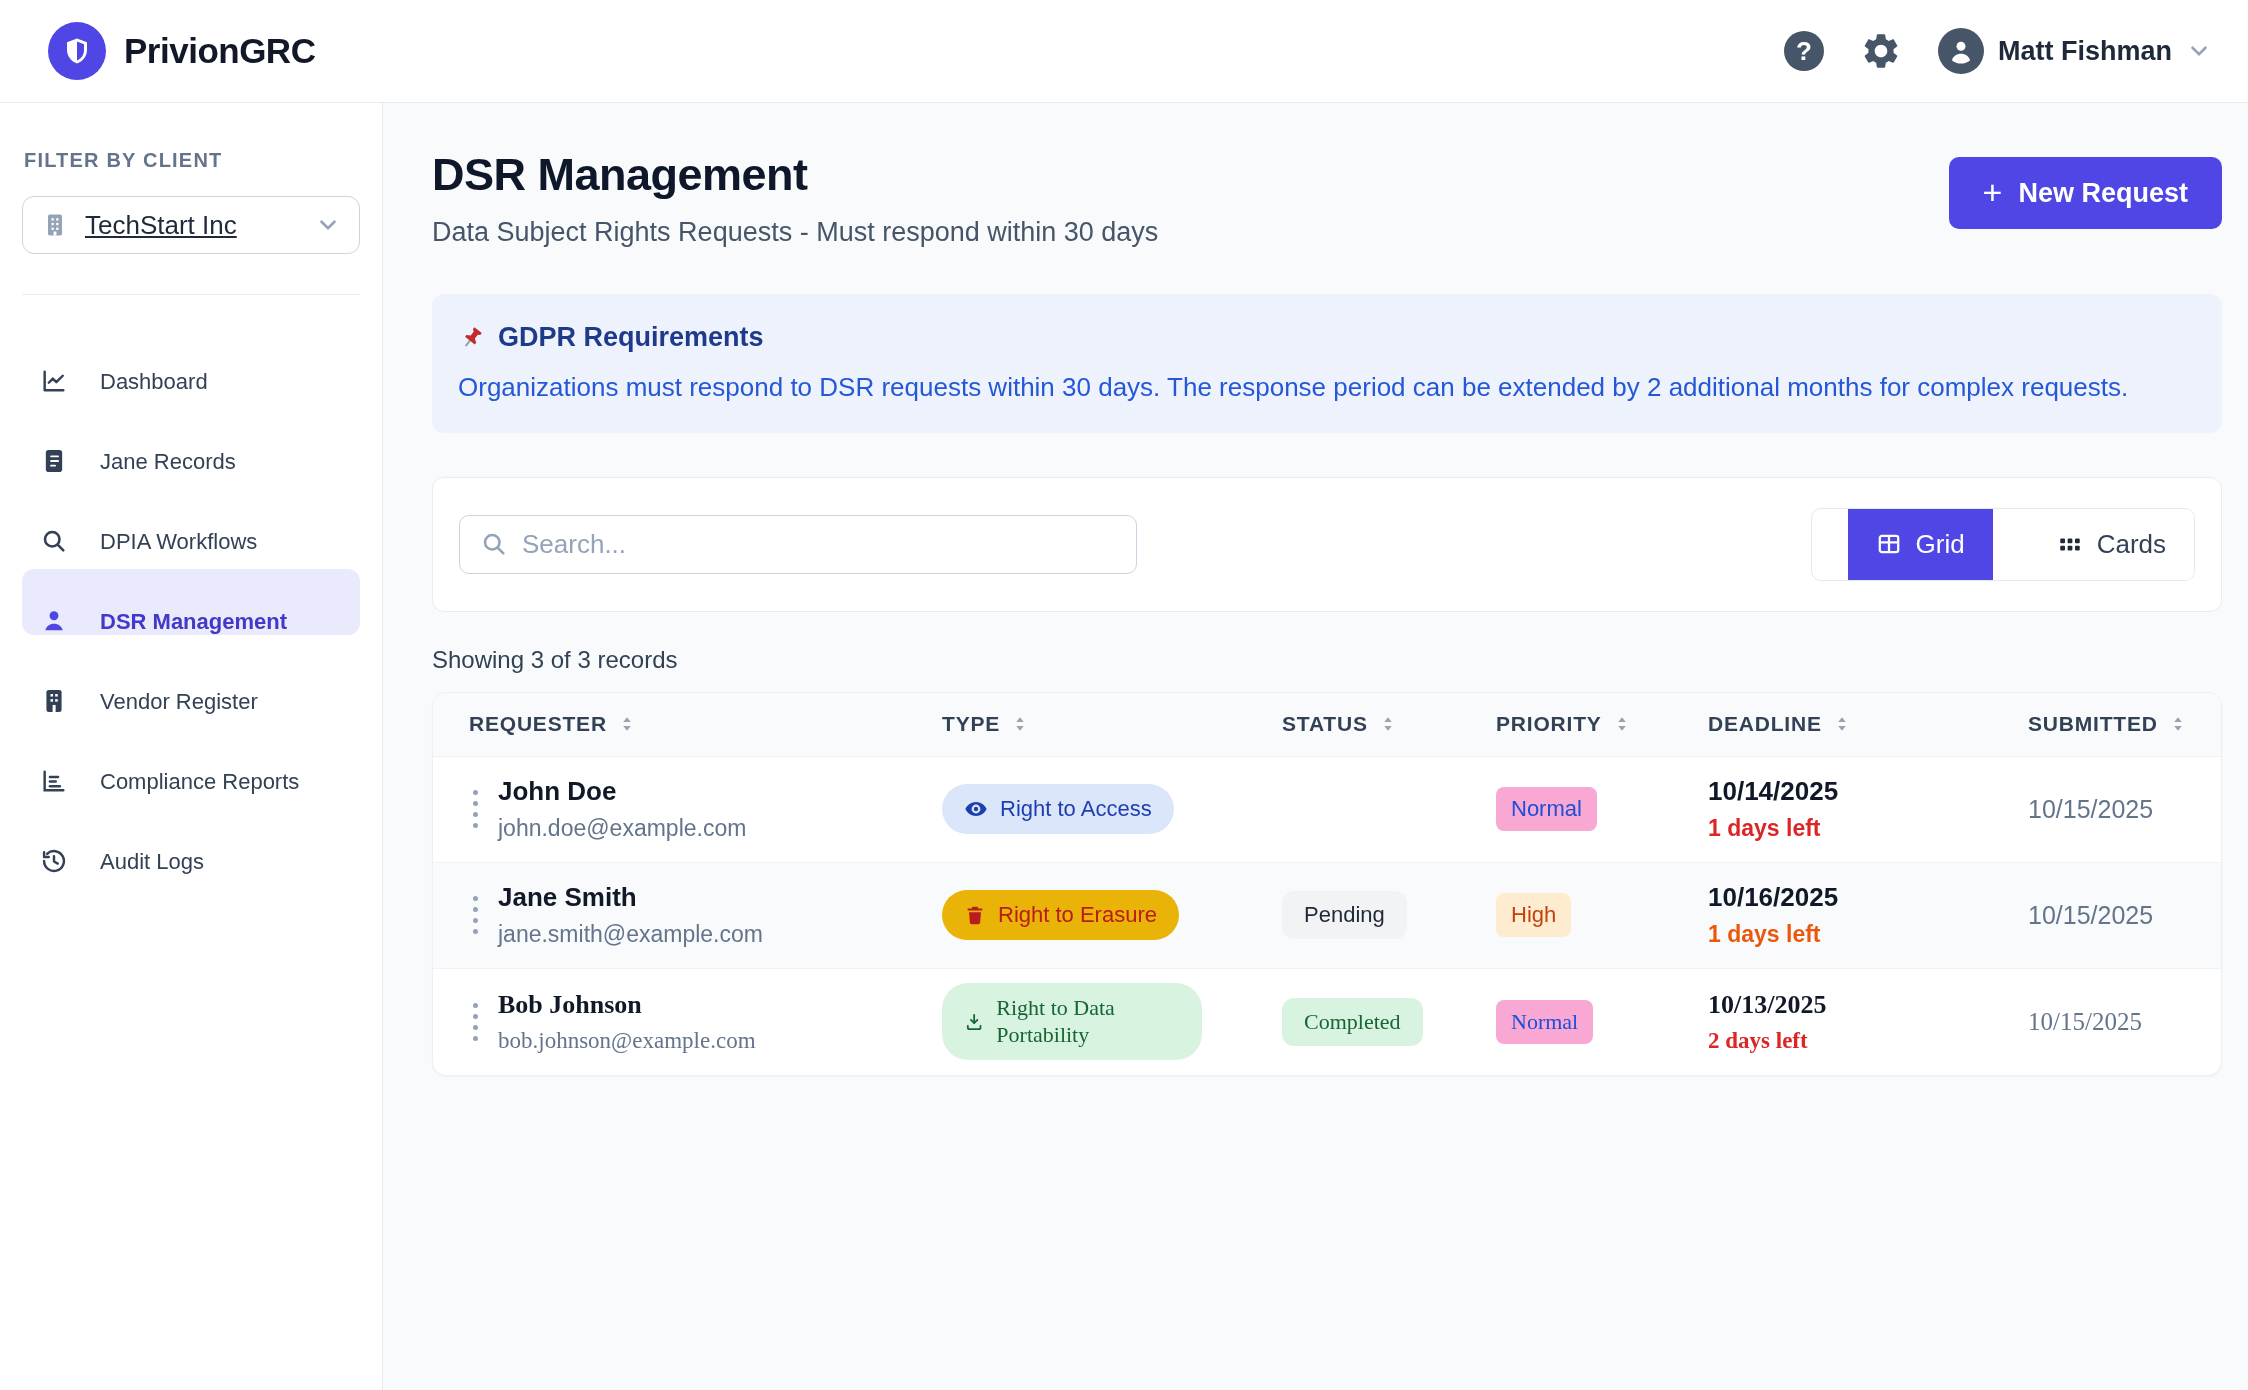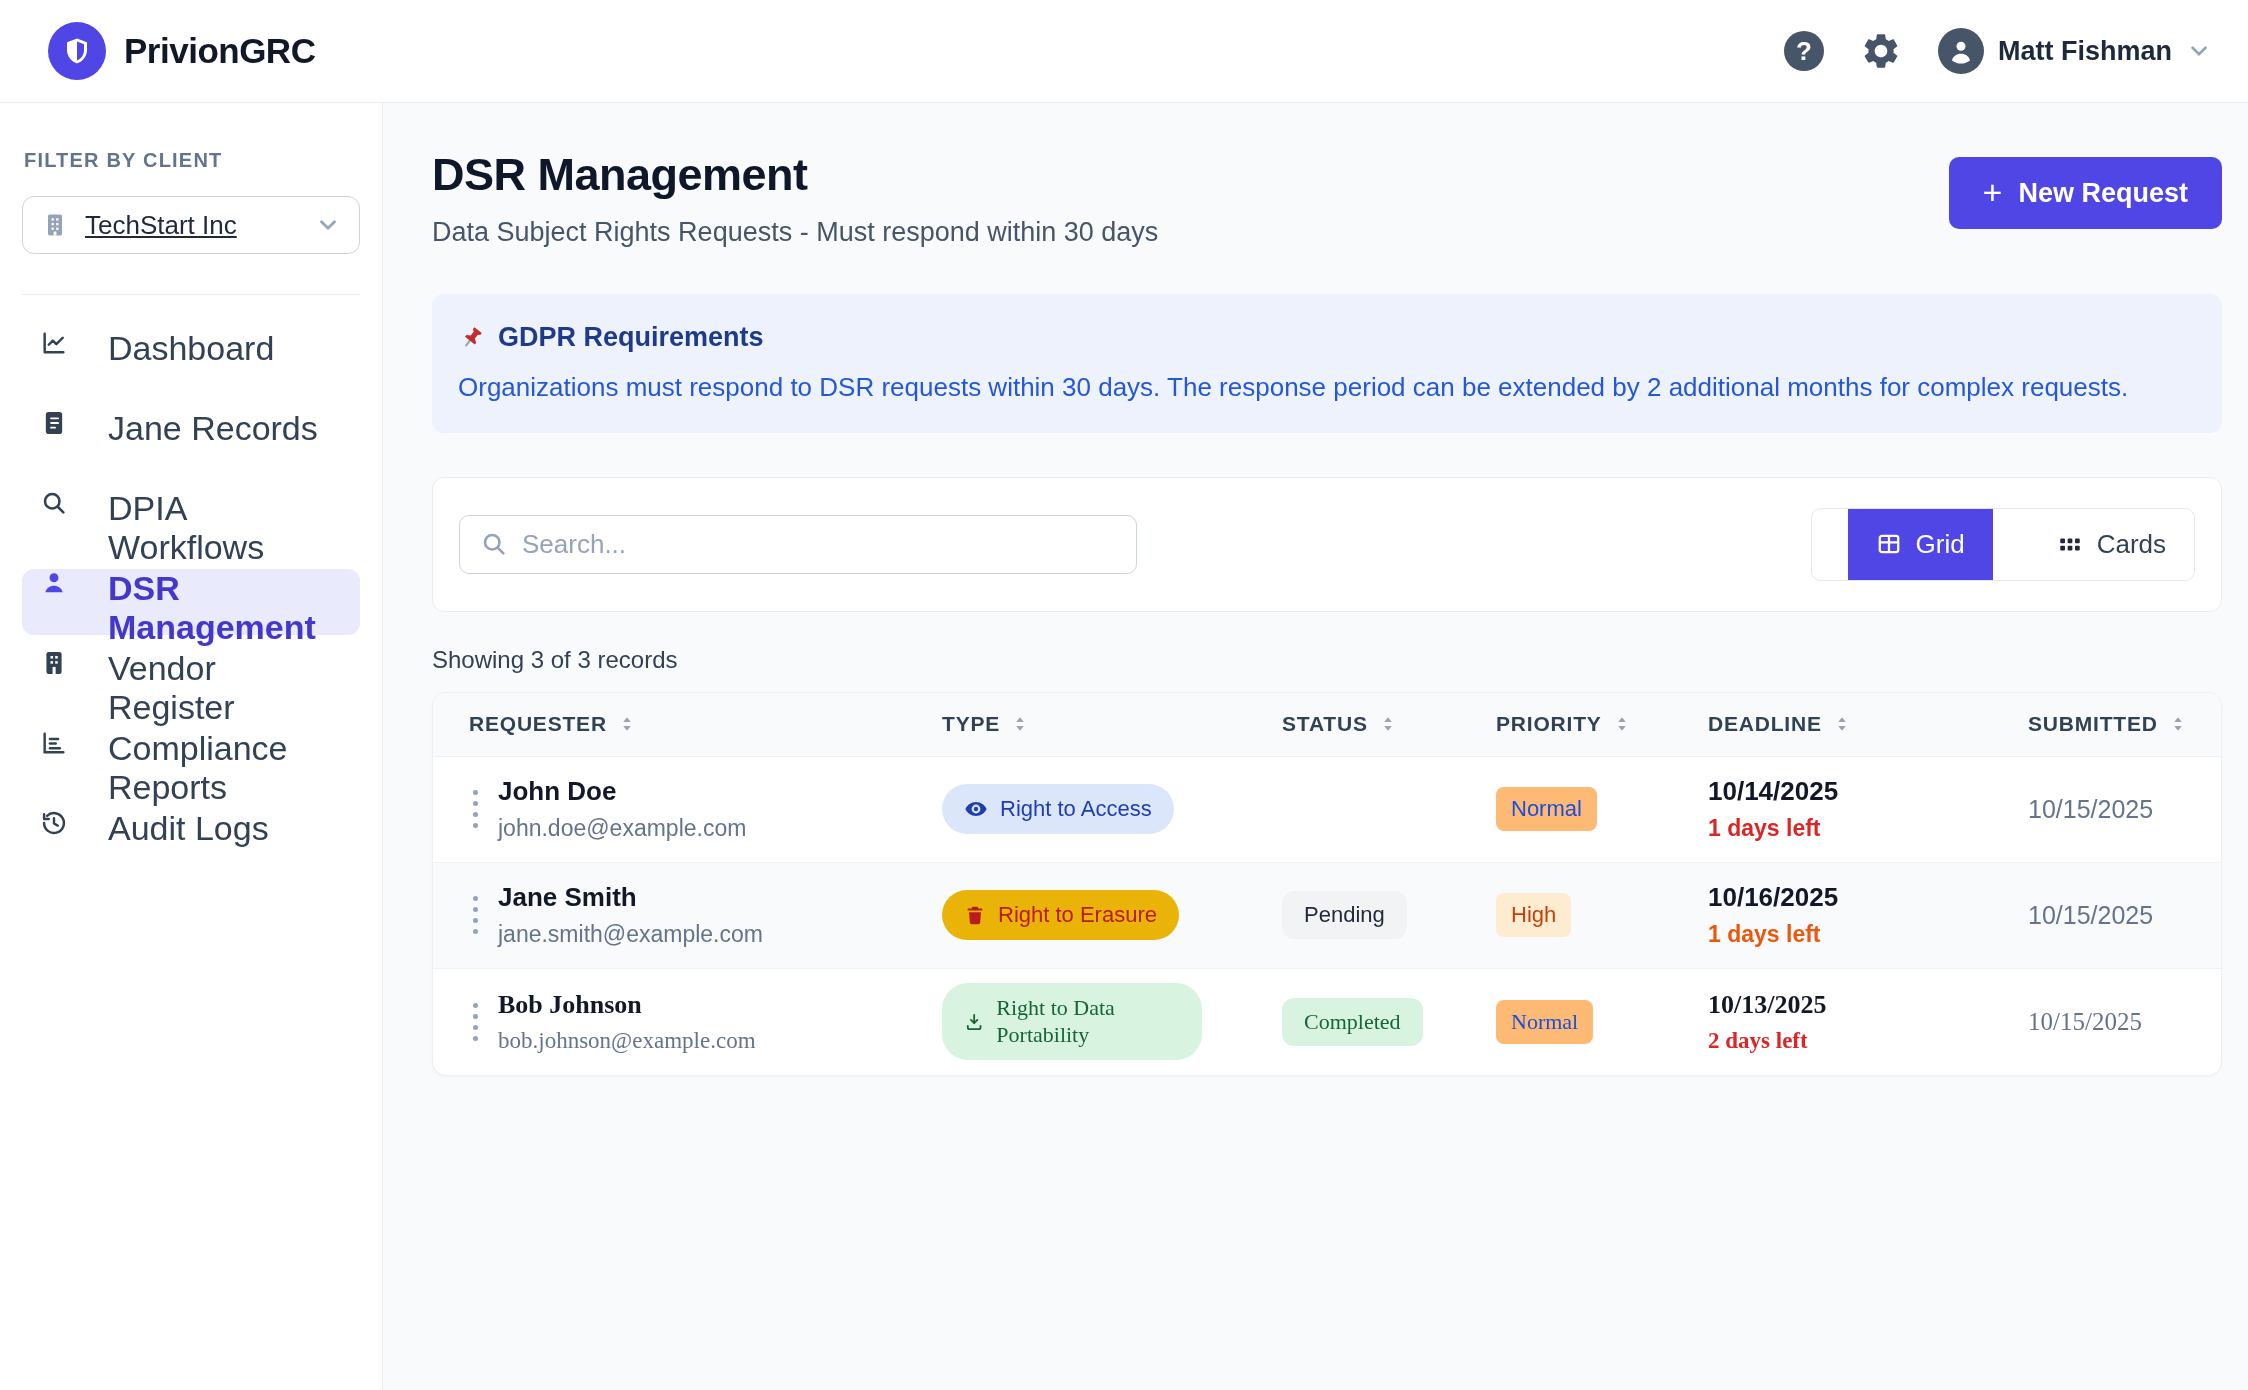--- a/index.html
+++ b/index.html
@@ -45,22 +45,22 @@
   }
   .client-select{
     margin-top:24px; height:58px; border:1px solid #cbd5e1; border-radius:12px;
     display:flex; align-items:center; gap:16px; padding:0 18px; cursor:pointer;
     color:#1e293b; font-size:26px;text-decoration:underline;
   }
   .client-select .chev{ margin-left:auto; }
   .side-divider{ border:none; border-top:1px solid #e8ecf1; margin:40px 0 34px; }
   .nav{ display:flex; flex-direction:column; gap:14px; }
   .nav-item{
-    display:flex; align-items:flex-start; gap:40px; height:66px; border-radius:12px;
-    padding:0 18px; font-size:34px; font-weight:500; color:#334155; cursor:pointer;
+    display:flex; align-items:flex-end; gap:32px; height:66px; border-radius:12px;
+    padding:0 18px; font-size:22px; font-weight:500; color:#334155; cursor:pointer;
   }
   .nav-item svg{ flex-shrink:0; }
   .nav-item.active{ background:#e9ebfc; color:#4338ca; font-weight:600; }
   
   .main{ flex:1; padding:46px 26px 0 49px; overflow:hidden; }
   .page-head{ display:flex; justify-content:space-between; align-items:flex-start; }
   .page-title{ font-size:45px; font-weight:700; color:#0f172a; letter-spacing:-.5px;}
   .page-sub{ margin-top:16px; font-size:27px; color:#475569; }
   .btn-primary{
     background:#4f46e5; color:#fff; border:none; border-radius:10px;
@@ -128,21 +128,21 @@
   .badge.green{ background:#d9f3e1; color:#166534; max-width:260px; border-radius:26px;}
   .pill{
     display:inline-block; font-size:22px; border-radius:12px; padding:11px 22px;
   }
   .pill.gray{ background:#f1f3f5; color:#1f2937; }
   .pill.green{ background:#d9f3e1; color:#166534; }
   .prio{
     display:inline-block; font-size:22px; font-weight:500; border-radius:8px;
     padding:9px 15px;
   }
-  .prio.blue{ background:#fdba74; color:#1d4ed8; }
+  .prio.blue{ background:#f9a8d4; color:#1d4ed8; }
   .prio.orange{ background:#fdeccf; color:#c2410c; }
   .dl-date{ font-size:26px; font-weight:600; color:#111827; }
   .dl-note{ margin-top:8px; font-size:23px; font-weight:600; }
   .dl-note.red{ color:#dc2626; }
   .dl-note.orange{ color:#ea580c; }
   .submitted{ font-size:25px; color:#64748b; }
 </style>
 </head>
 <body>
 

